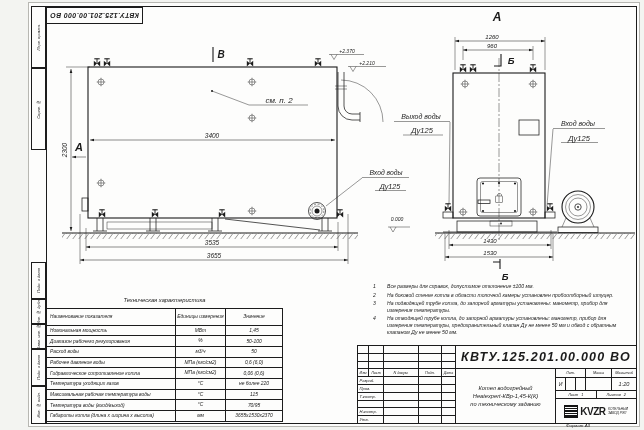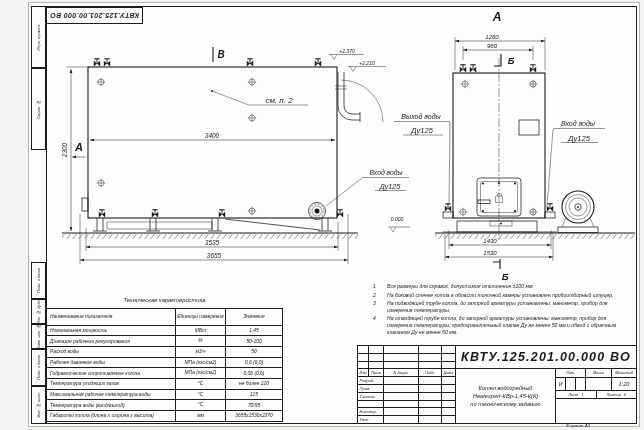--- a/index.html
+++ b/index.html
@@ -499,19 +499,27 @@
           <div class="mrow sheets">
             <div class="half">
               <span>Лист</span>
               <span>1</span>
             </div>
             <div class="half">
               <span>Листов</span>
               <span>2</span>
             </div>
           </div>
+          <div id="logo-row">
+            <span class="logo-mark"></span>
+            <span class="logo-txt">KVZR</span>
+            <span class="logo-co">
+              <span>КОТЕЛЬНЫЙ</span>
+              <span>ЗАВОД РЭП</span>
+            </span>
+          </div>
         </div>
       </div>
     </div>
   </div>
 
   <div id="fmt" class="abs">Формат А3</div>
 </div>
 
 </body></html>

